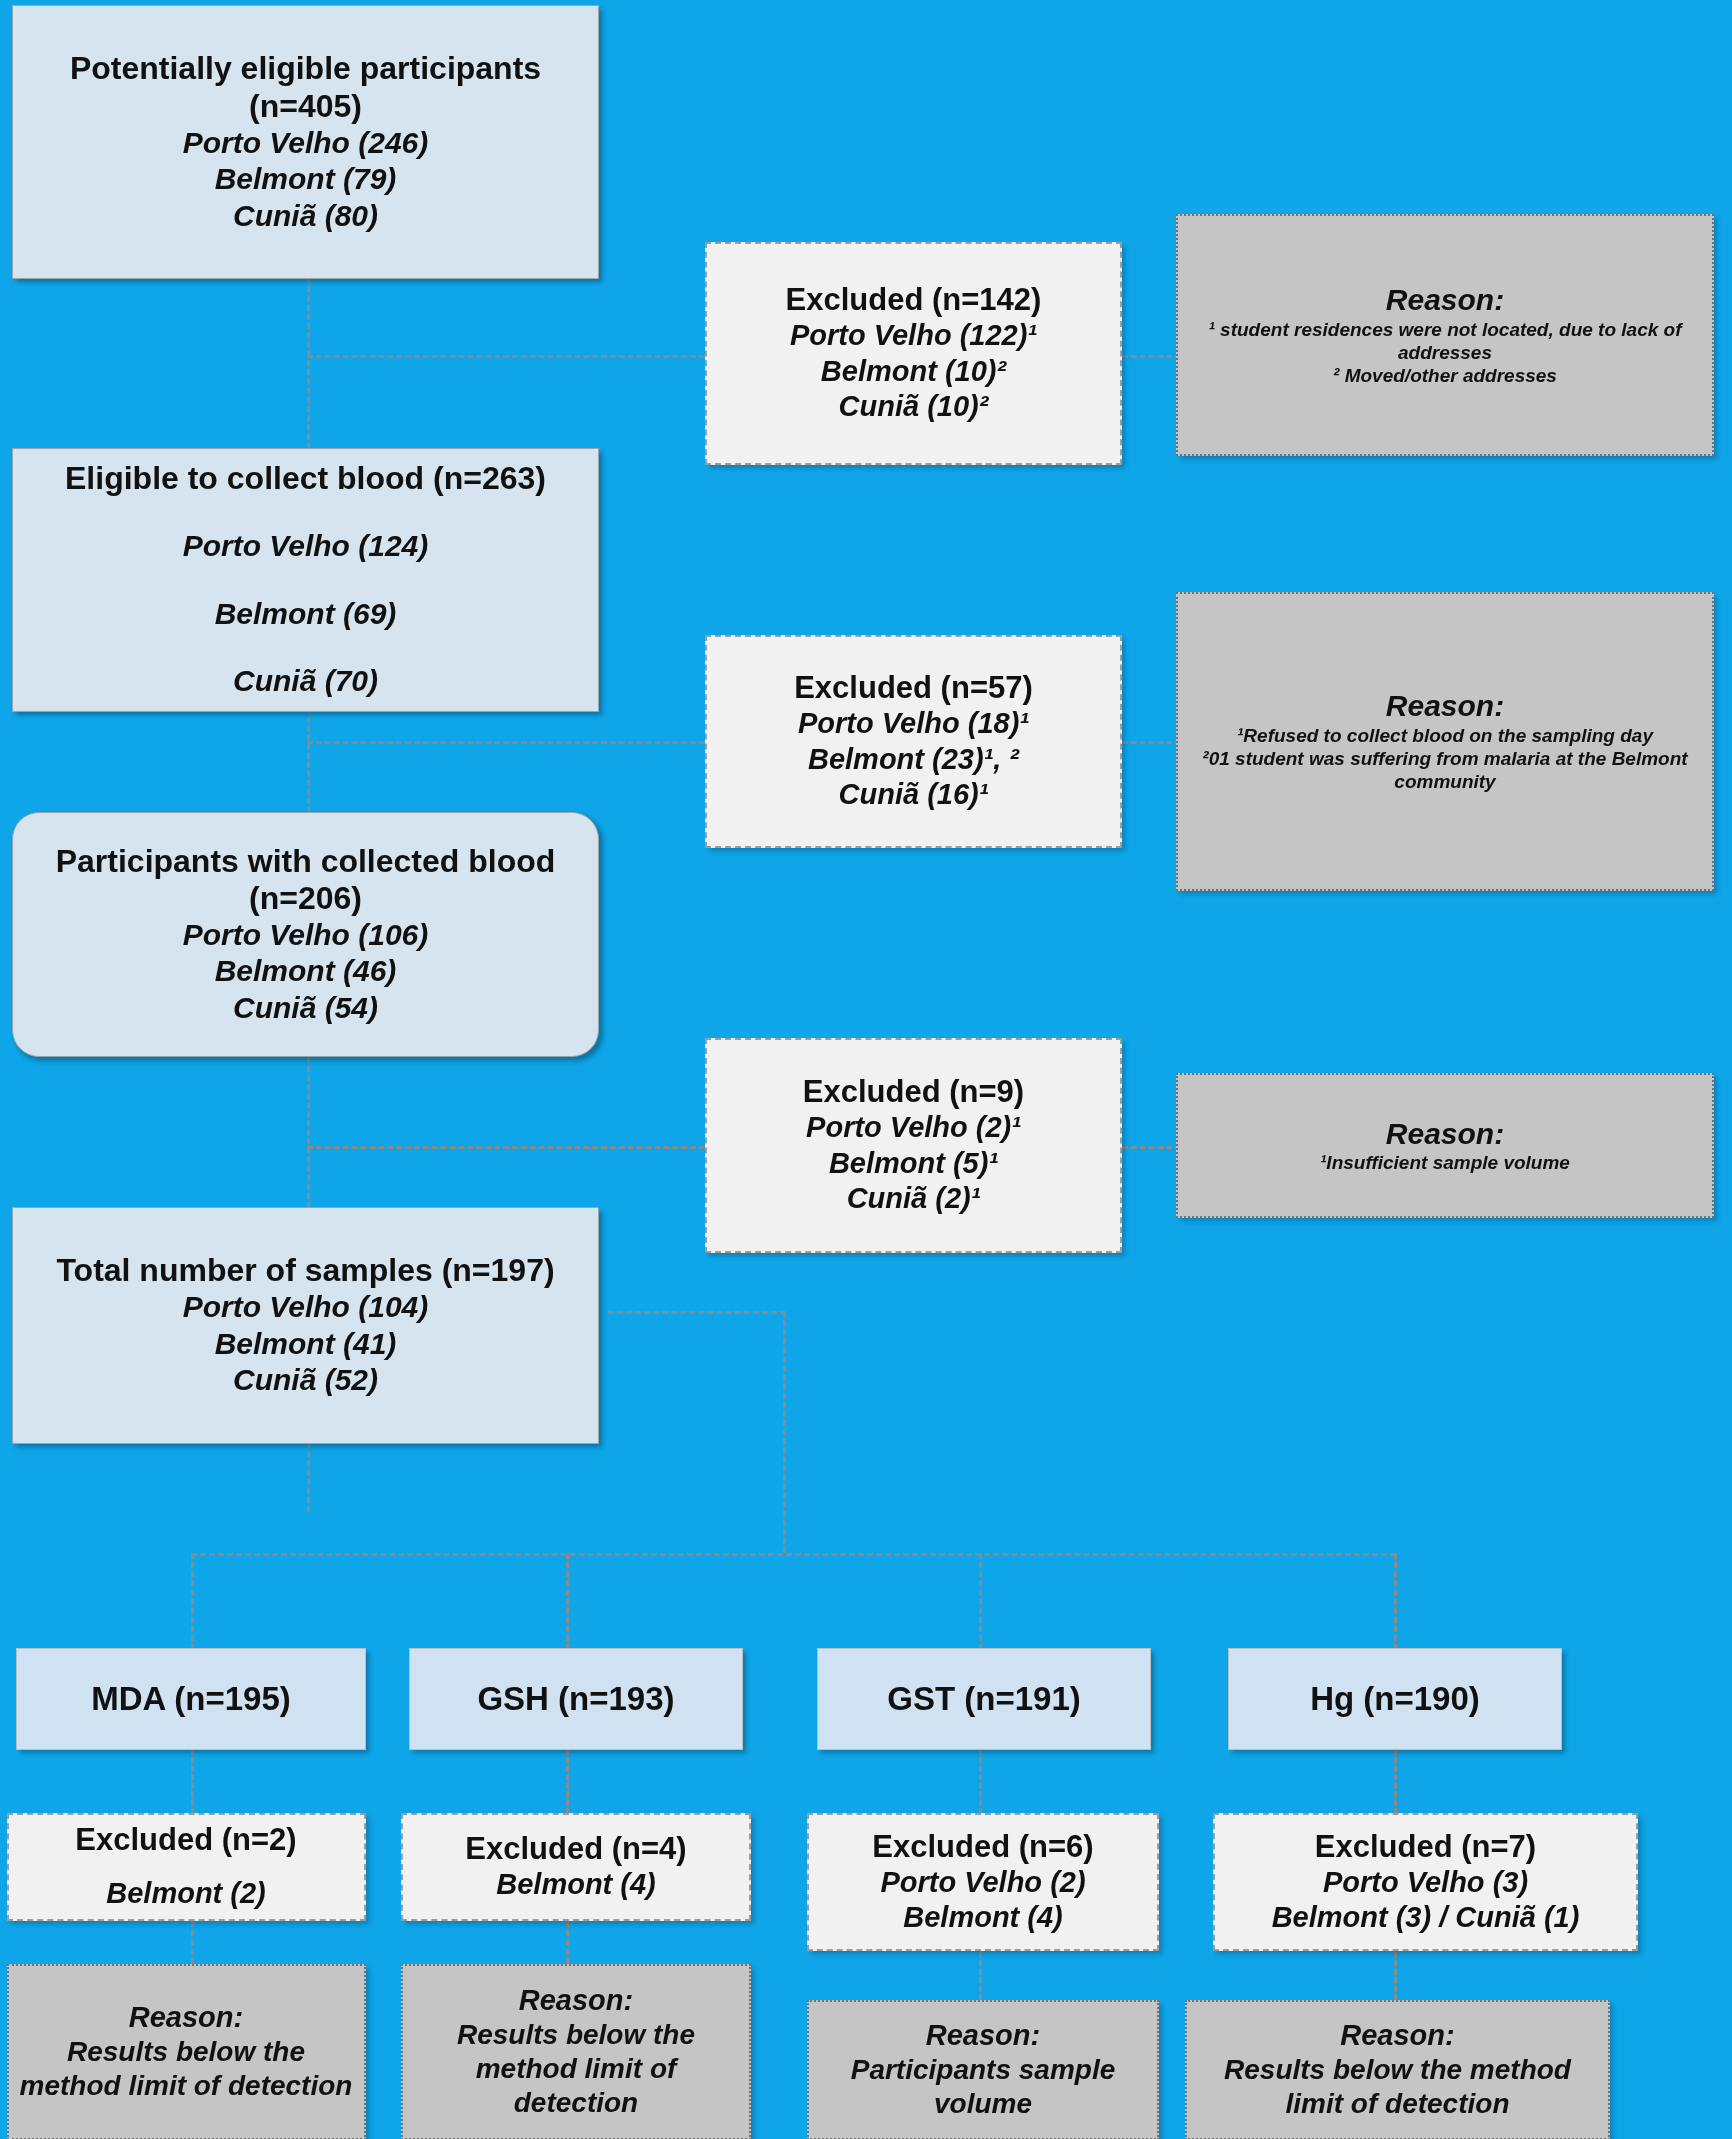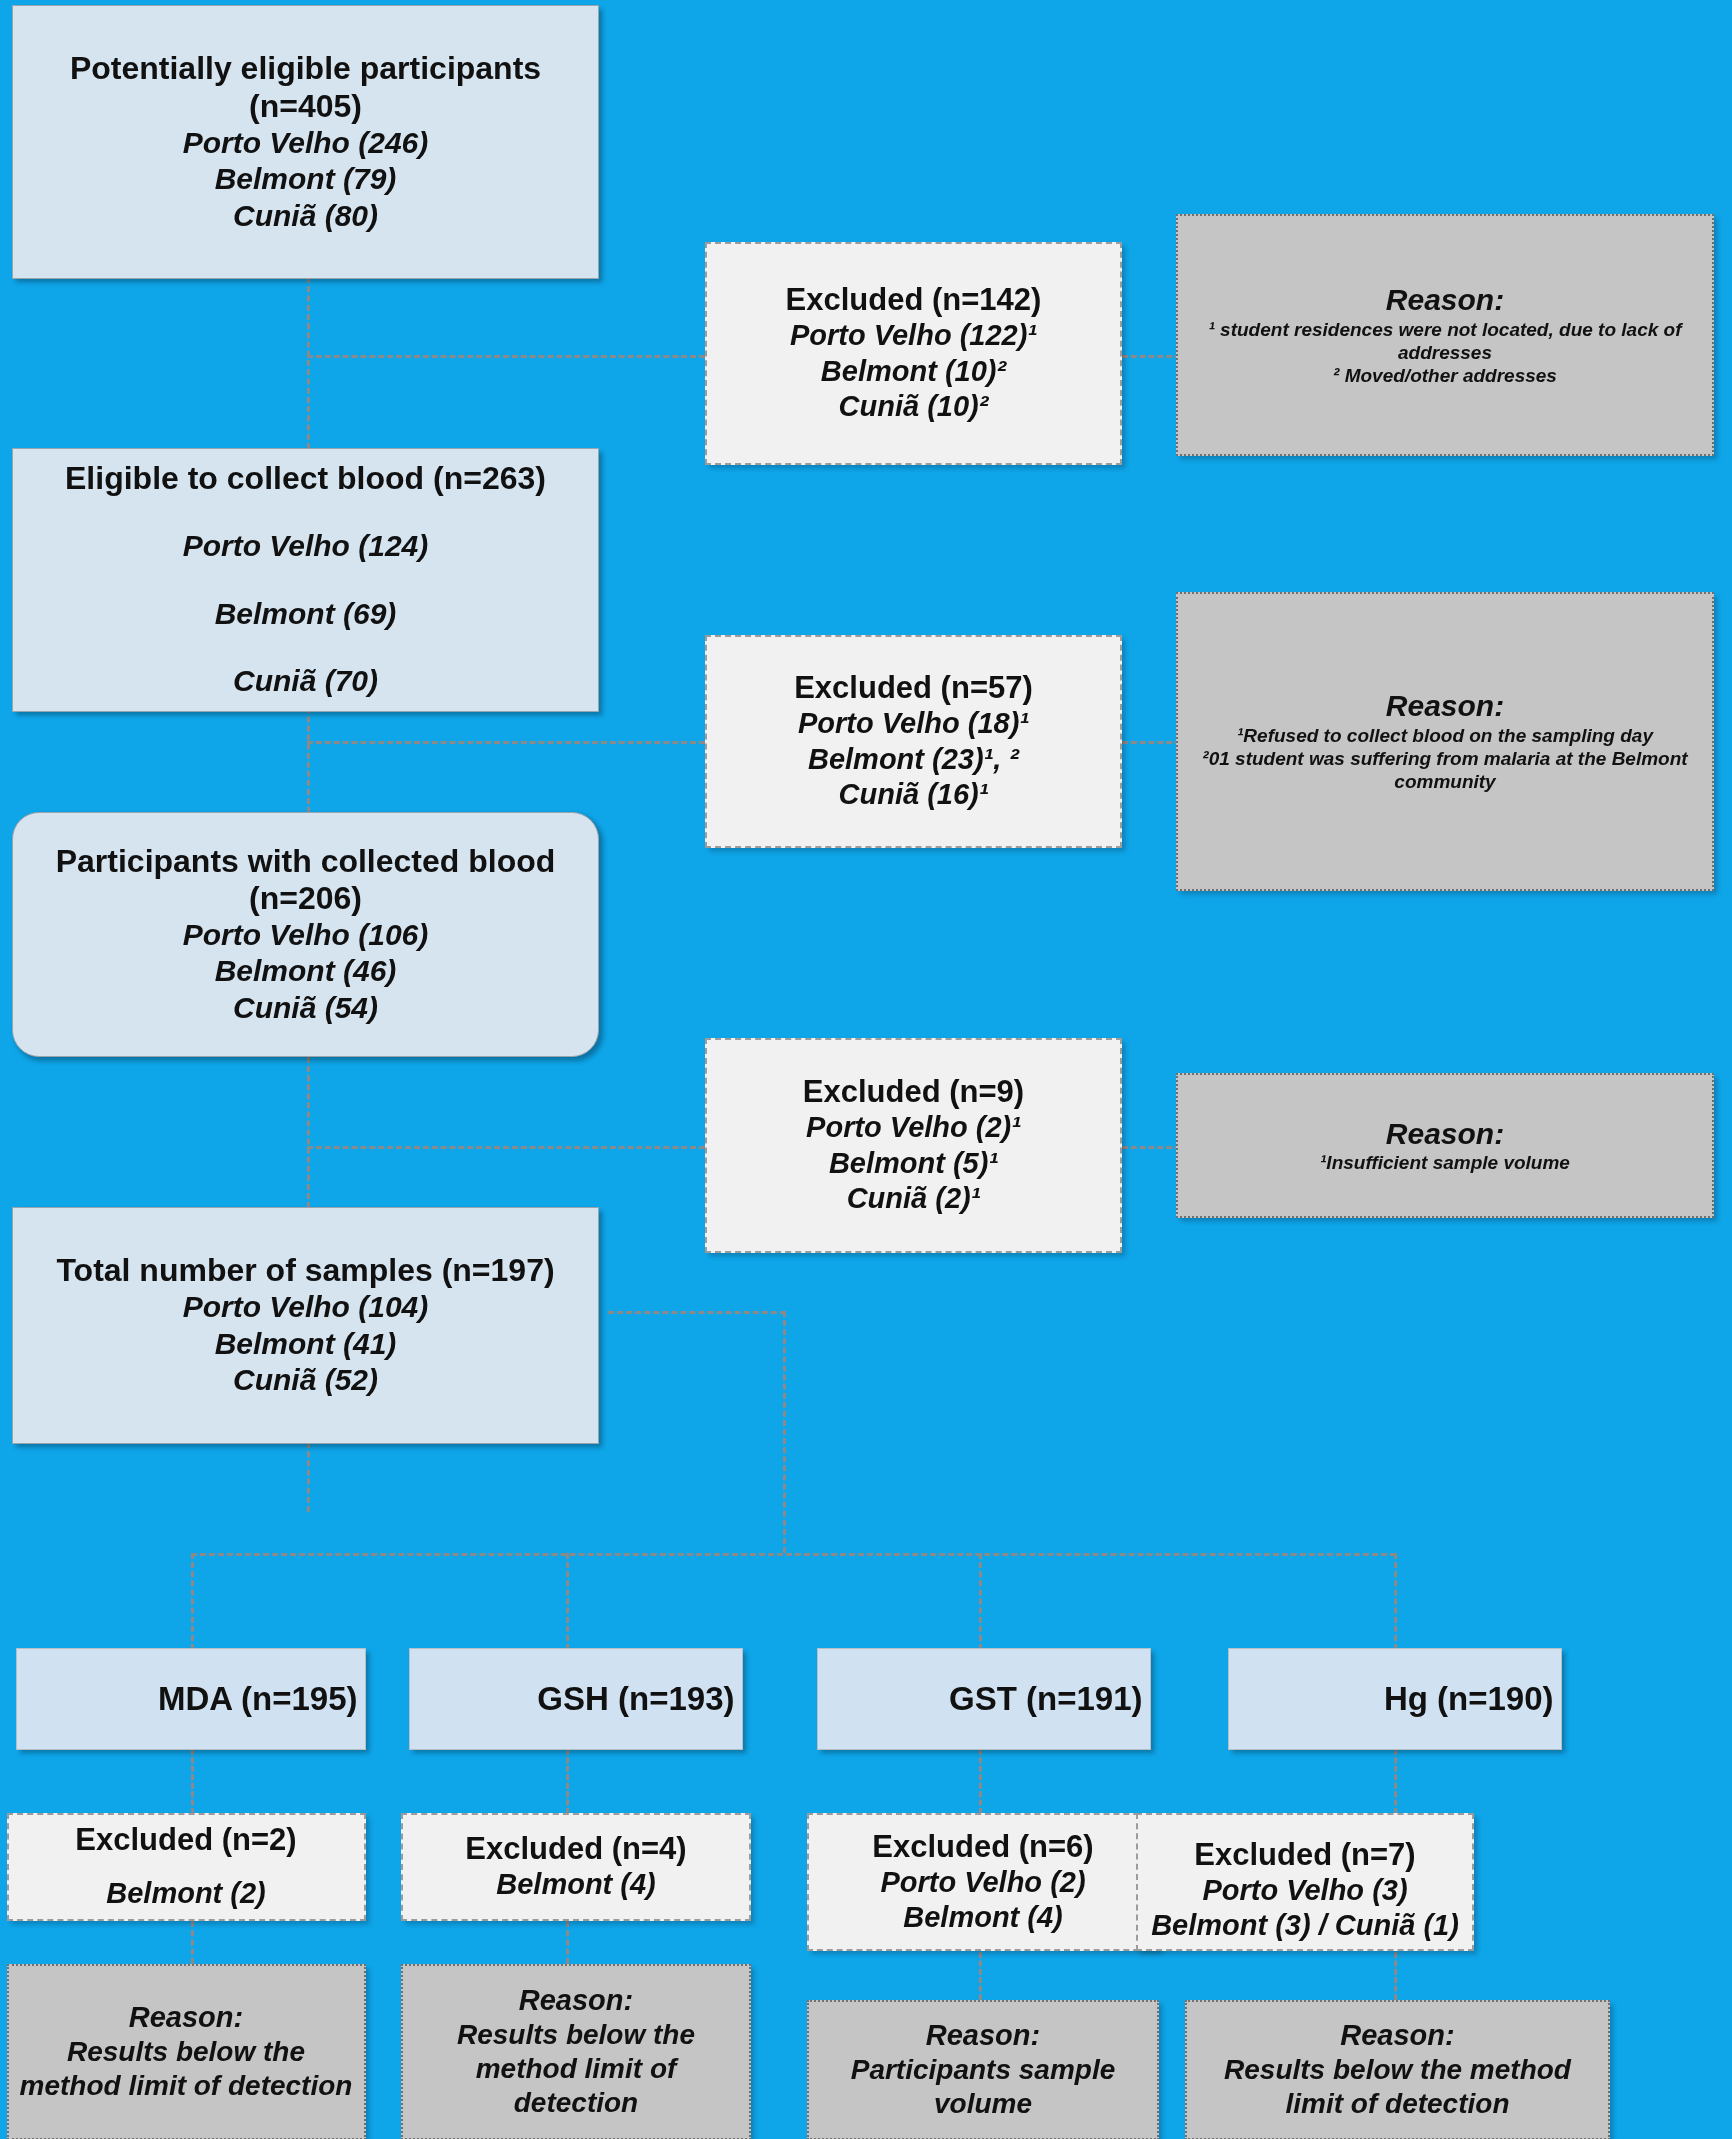--- a/index.html
+++ b/index.html
@@ -42,21 +42,20 @@
     box-shadow:3.8px 3.8px 4.8px rgba(0,0,0,0.30);
   }
   .primary .ttl{font-size:32px;}
   .primary .sub{font-size:30px;}
 
   
   .assay{
     background:#d0e2f2;
     border:1.6px solid #b6bfc6;
     box-shadow:3.8px 3.8px 4.8px rgba(0,0,0,0.28);
-    align-items:flex-end;
   }
   .assay .ttl{font-size:33px;}
 
   
   .excluded{
     background:#f1f1f1;
     border:2.7px dashed #9c9c9c;
     box-shadow:3.8px 3.8px 4.8px rgba(0,0,0,0.22);
   }
   .excluded .ttl{font-size:31px;}
@@ -211,21 +210,21 @@
   </div>
   <div class="box excluded" style="left:401px; top:1813px; width:350px; height:108px;">
     <div class="ttl">Excluded (n=4)</div>
     <div class="sub">Belmont (4)</div>
   </div>
   <div class="box excluded" style="left:807px; top:1813px; width:352px; height:138px;">
     <div class="ttl">Excluded (n=6)</div>
     <div class="sub">Porto Velho (2)</div>
     <div class="sub">Belmont (4)</div>
   </div>
-  <div class="box excluded" style="left:1136px; top:1813px; width:338px; height:138px;justify-content:flex-end;">
+  <div class="box excluded" style="left:1213px; top:1813px; width:425px; height:138px;">
     <div class="ttl">Excluded (n=7)</div>
     <div class="sub">Porto Velho (3)</div>
     <div class="sub">Belmont (3) / Cuniã (1)</div>
   </div>
 
   <div class="box reason small-reason" style="left:6.5px; top:1964px; width:359px; height:176px;">
     <div class="ttl">Reason:</div>
     <div class="sub">Results below the method limit of detection</div>
   </div>
   <div class="box reason small-reason" style="left:401px; top:1964px; width:350px; height:176px;">

